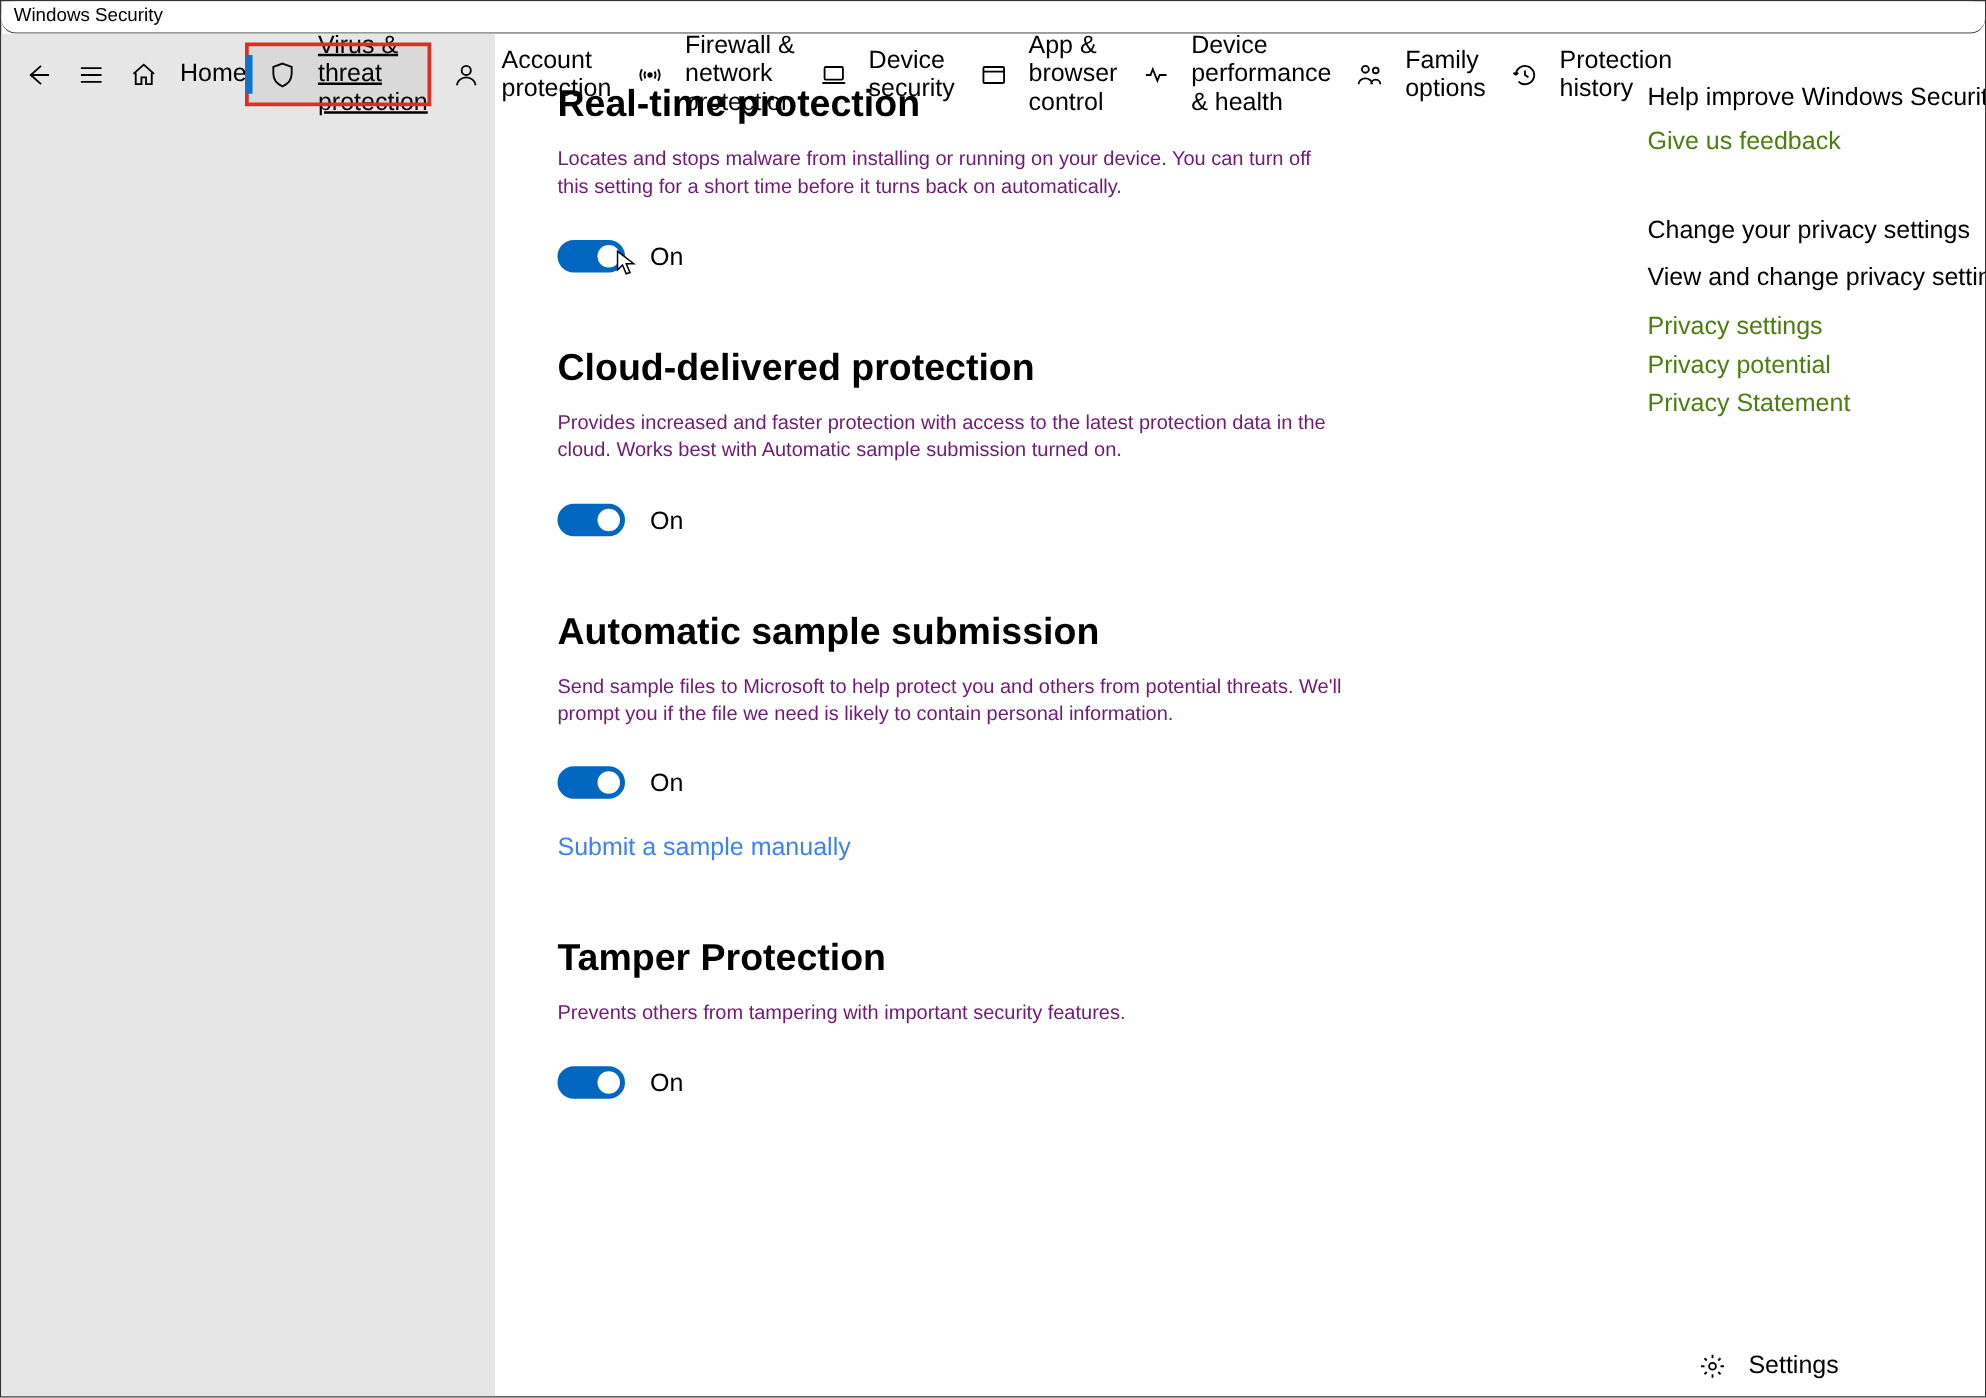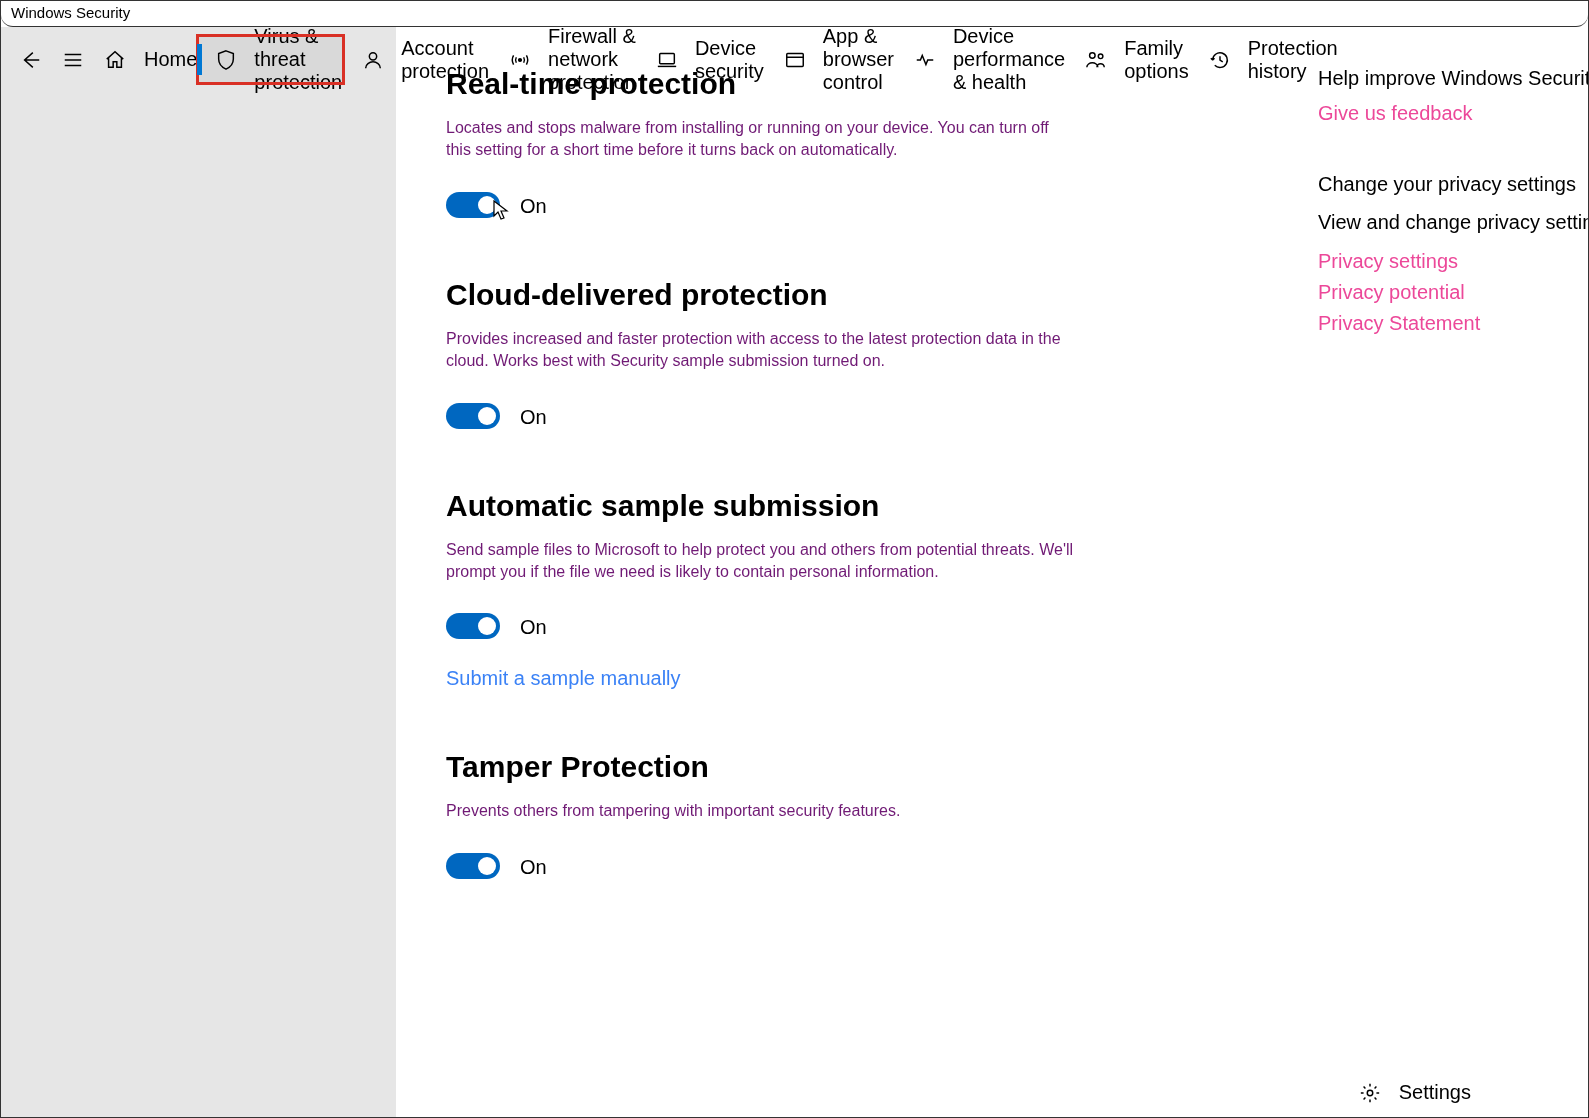--- a/index.html
+++ b/index.html
@@ -3,38 +3,38 @@
 <meta charset="utf-8">
 <style>
   * { box-sizing: border-box; margin: 0; padding: 0; }
   html, body { height: 100%; font-family: "Segoe UI", -apple-system, sans-serif; color: #000; }
   body { display: flex; flex-direction: column; width: 1589px; height: 1118px; overflow: hidden; border: 1px solid #333; background: #fff; position: relative;}
   .title-bar { height: 26px; padding: 3px 10px; font-size: 15px; border-bottom: 1px solid #333; background:#fff;border-radius:12px;}
   .app-body { flex: 1; display: flex; min-height: 0; }
   .sidebar { width: 395px; background: #e6e6e6; display: flex; flex-direction: row; padding-top: 8px; position: relative; }
   .sidebar-btn, .nav-item { display:flex; align-items:center; height:49px; padding-left:18px; gap:17px; width:100%; cursor:pointer; font-size:20px; color:#000; }
   .sidebar-btn .icon, .nav-item .icon { width:24px; display:flex; align-items:center; justify-content:center; }
-  .nav-item.active { background:#d9d9d9; border-top:1px solid #bfbfbf; border-bottom:1px solid #bfbfbf; position:relative;}
+  .nav-item.active { background:#d9d9d9; border-top:1px solid #bfbfbf; border-bottom:1px solid #bfbfbf; position:relative;text-decoration:underline;}
   .nav-item.active::before { content:""; position:absolute; left:0; top:8px; bottom:8px; width:5px; background:#0078d4;}
   .nav-item.highlight { outline:3px solid #d93025; outline-offset:-2px;}
   .sidebar-bottom { margin-top:auto; }
   .main { flex:1; padding:40px 50px 0 50px; overflow-y:auto; }
   .section { margin-bottom:60px; max-width:630px;}
   .section h2 { font-size:30px; font-weight:600; margin-bottom:16px; }
   .section p { font-size:16px; line-height:1.4; color:#701a75; margin-bottom:30px;}
   .toggle-row { display:flex; align-items:flex-end; gap:20px; margin-bottom:24px;}
   .toggle { width:54px; height:26px; border-radius:13px; background:#0067c0; position:relative; cursor:pointer;}
   .toggle::after { content:""; position:absolute; right:4px; top:4px; width:18px; height:18px; border-radius:50%; background:#fff;}
   .toggle-label { font-size:20px; }
   .link { color:#3b82f6; font-size:20px; cursor:pointer; display:inline-block; margin-top:4px;}
   .right-pane { width:280px; padding:40px 0 0 10px; font-size:20px; overflow:hidden; white-space:nowrap;}
   .right-pane h3 { font-size:20px; font-weight:400; margin-bottom:12px;}
   .right-pane .rgroup { margin-bottom:48px;}
   .right-pane .rdesc { margin-bottom:14px; line-height:1.4;}
-  .right-pane a { color:#ec4899; display:block; margin-bottom:8px; cursor:pointer;}
+  .right-pane a { color:#4d7c0f; display:block; margin-bottom:8px; cursor:pointer;}
   svg { stroke:#000; stroke-width:1.6; fill:none; }
   .cursor { position:absolute; left:492px; top:199px; pointer-events:none;}
 </style>
 </head>
 <body>
 
 <div class="title-bar">
   <span>Windows Security</span>
 </div>
 
@@ -164,21 +164,21 @@
       <h2>Real-time protection</h2>
       <p>Locates and stops malware from installing or running on your device. You can turn off this setting for a short time before it turns back on automatically.</p>
       <div class="toggle-row">
         <div class="toggle"></div>
         <span class="toggle-label">On</span>
       </div>
     </div>
 
     <div class="section">
       <h2>Cloud-delivered protection</h2>
-      <p>Provides increased and faster protection with access to the latest protection data in the cloud. Works best with Security sample submission turned on.</p>
+      <p>Provides increased and faster protection with access to the latest protection data in the cloud. Works best with Automatic sample submission turned on.</p>
       <div class="toggle-row">
         <div class="toggle"></div>
         <span class="toggle-label">On</span>
       </div>
     </div>
 
     <div class="section">
       <h2>Automatic sample submission</h2>
       <p>Send sample files to Microsoft to help protect you and others from potential threats. We'll prompt you if the file we need is likely to contain personal information.</p>
       <div class="toggle-row">

